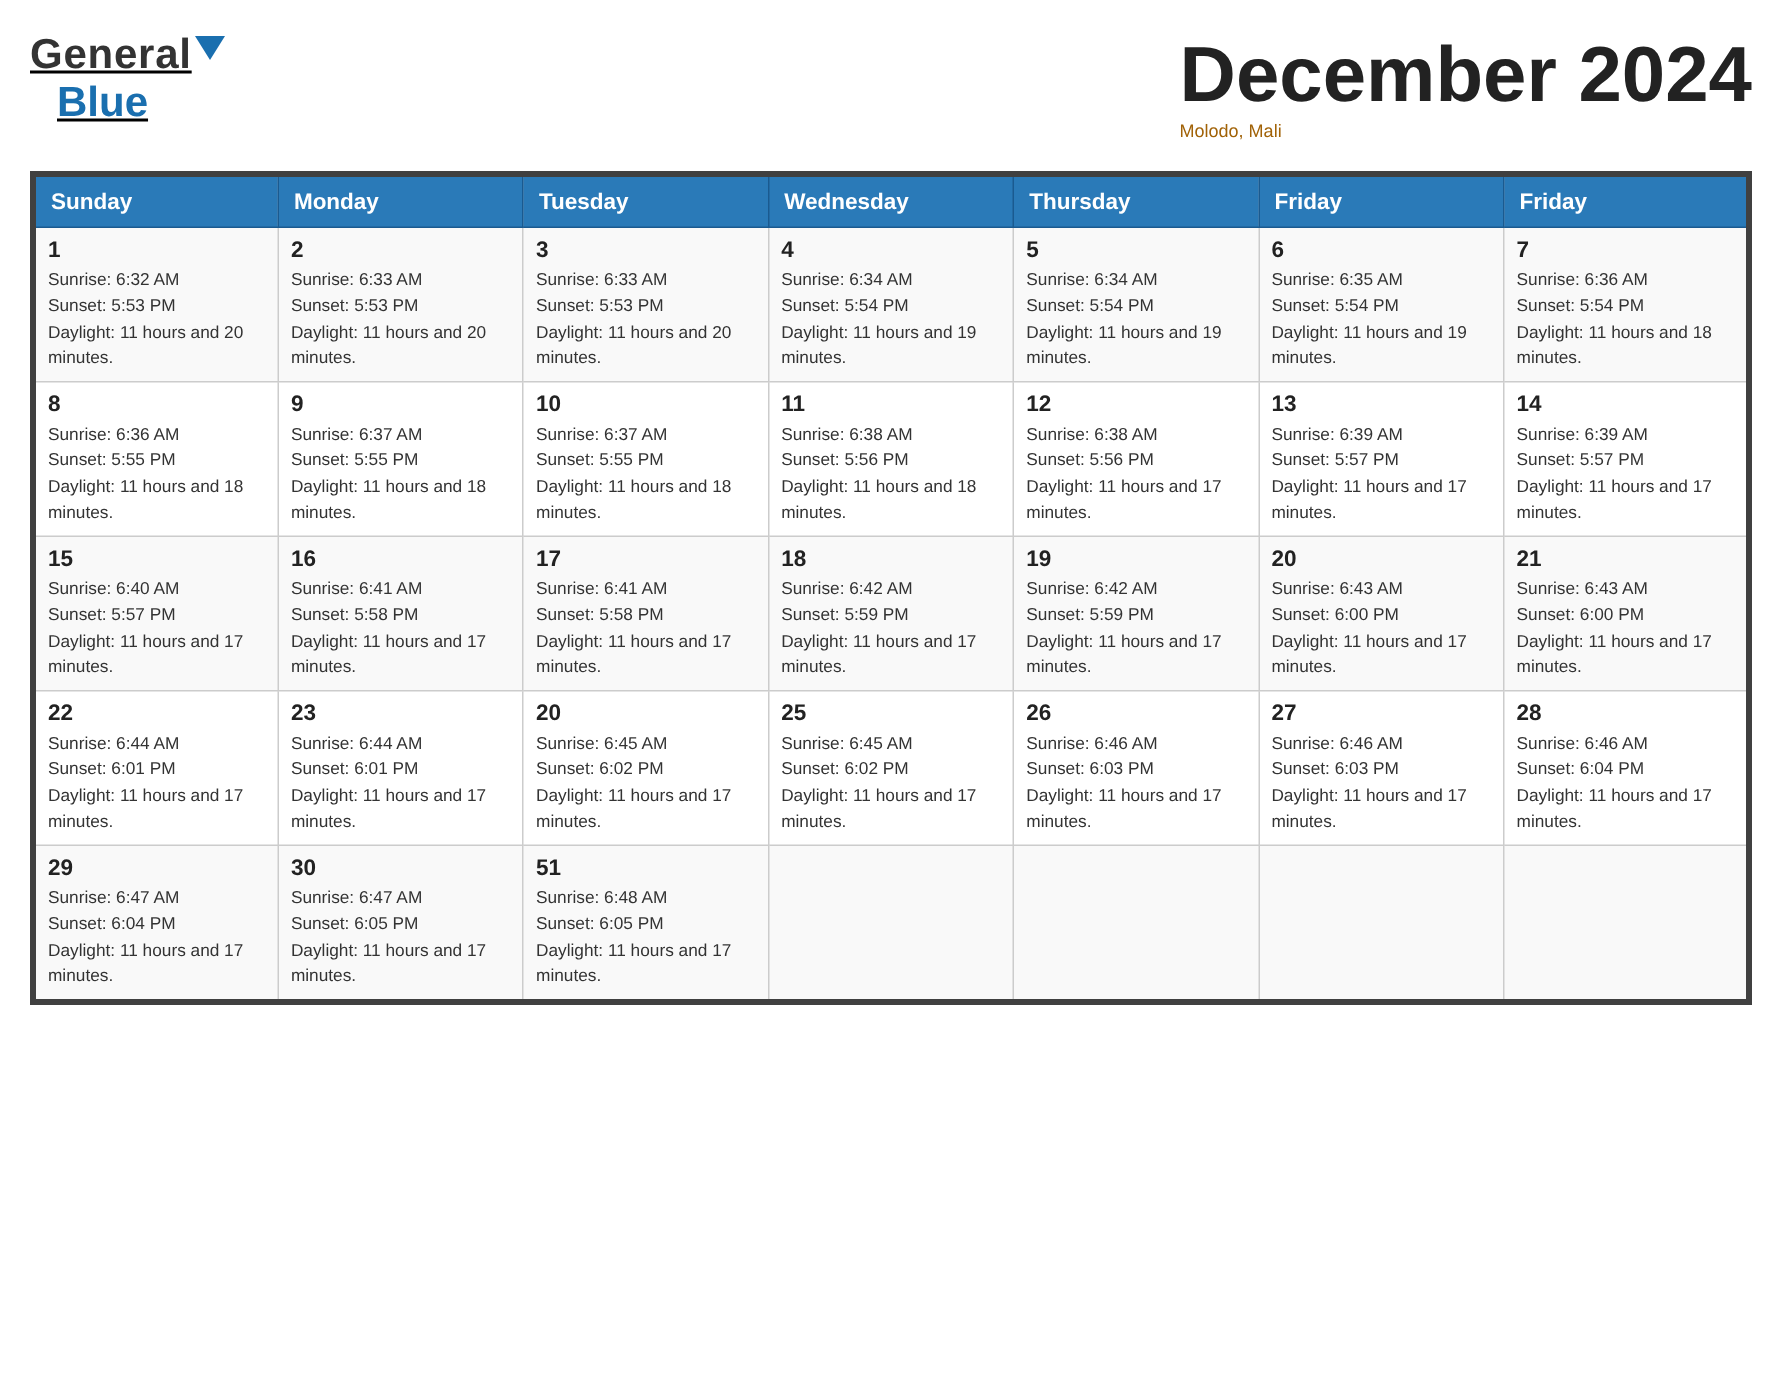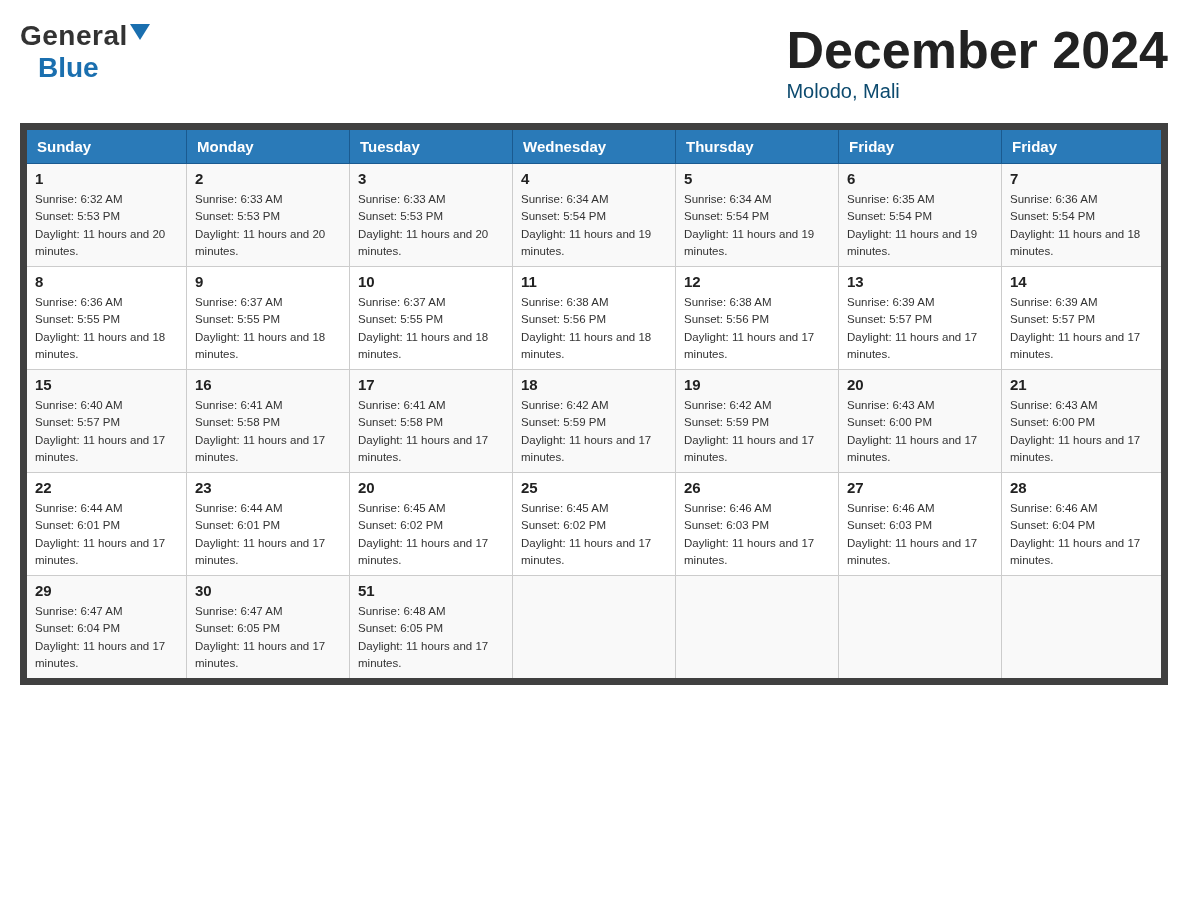--- a/index.html
+++ b/index.html
@@ -13,20 +13,21 @@
     .header {
       display: flex;
       justify-content: space-between;
       align-items: flex-start;
       margin-bottom: 20px;
     }
     .logo {
       display: flex;
       flex-direction: column;
       align-items: flex-start;
+      text-decoration: underline;
     }
     .logo-general {
       font-size: 28px;
       font-weight: bold;
       color: #333;
       letter-spacing: 0.5px;
     }
     .logo-blue {
       font-size: 28px;
       font-weight: bold;
@@ -51,27 +52,27 @@
     }
     .title-section {
       text-align: left;
     }
     .month-title {
       font-size: 52px;
       font-weight: bold;
       color: #222;
     }
     .location {
-      font-size: 20px;
-      color: #0c4a6e;
+      font-size: 12px;
+      color: #a16207;
     }
     .calendar {
       width: 100%;
       border-collapse: collapse;
-      border: 7px solid #404040;
+      border: 4px solid #404040;
     }
     .calendar th {
       background: #2a7ab8;
       color: #fff;
       font-size: 15px;
       font-weight: bold;
       padding: 8px 10px;
       text-align: left;
       border: 1px solid #1a5a90;
     }

